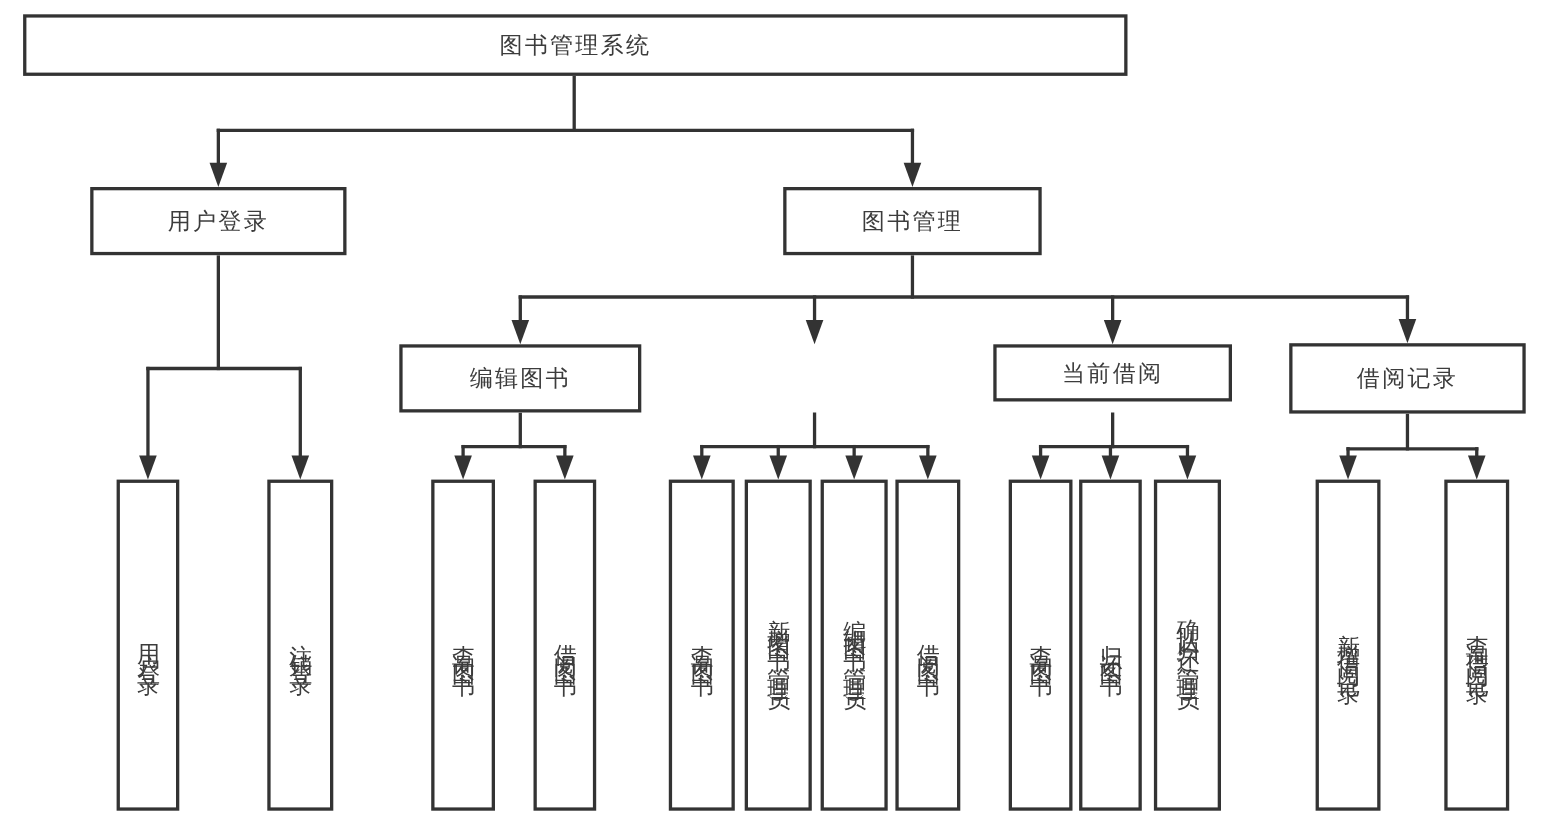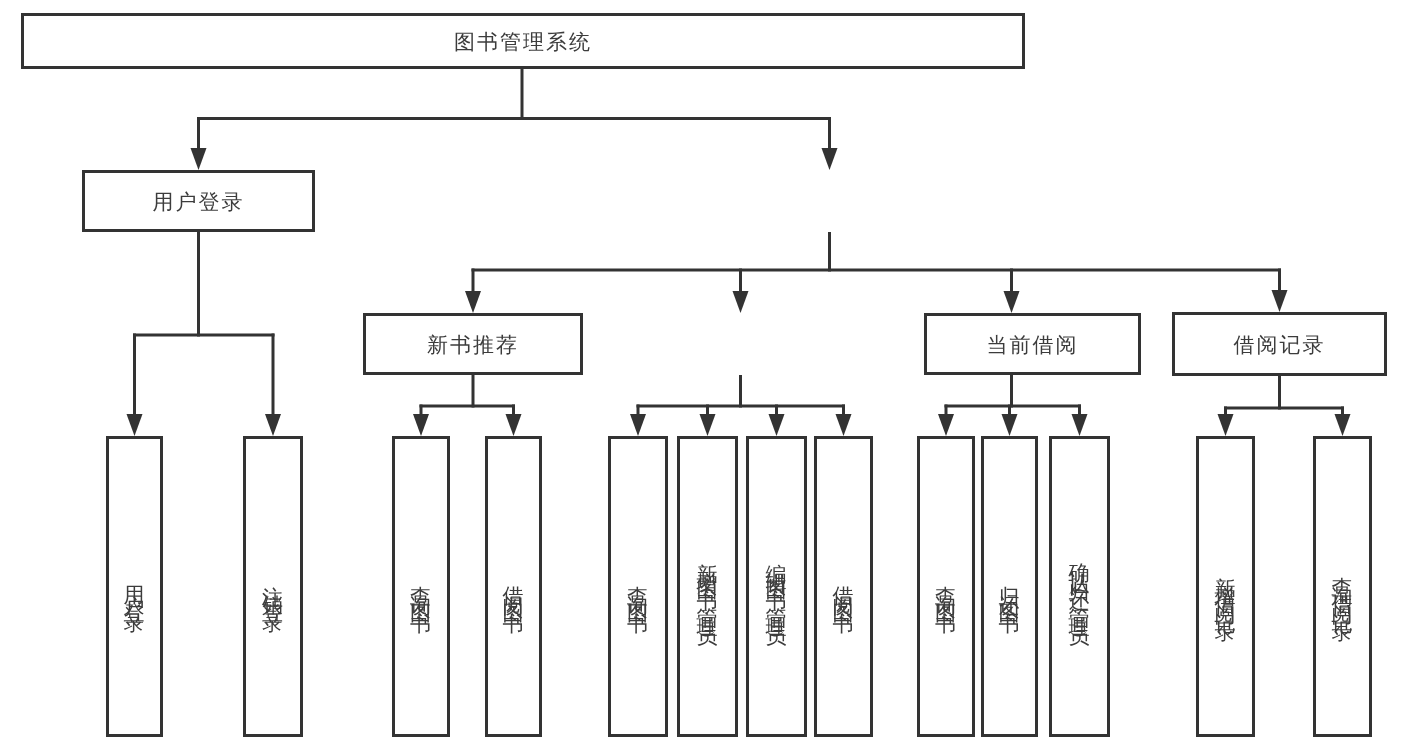--- a/index.html
+++ b/index.html
@@ -119,25 +119,28 @@
     </g>
   </svg>
 
   <div class="node" style="left:21px;top:13px;width:1004px;height:56px;">
     <span>图书管理系统</span>
   </div>
 
   <div class="node" style="left:82px;top:170px;width:233px;height:62px;">
     <span>用户登录</span>
   </div>
+  <div class="node" style="left:712px;top:170px;width:235px;height:62px;">
+    <span>图书管理</span>
+  </div>
 
   <div class="node" style="left:363px;top:313px;width:220px;height:62px;">
-    <span>新书推荐</span>
+    <span>编辑图书</span>
   </div>
-  <div class="node" style="left:924px;top:313px;width:217px;height:62px;">
+  <div class="node" style="left:903px;top:313px;width:217px;height:52px;">
     <span>当前借阅</span>
   </div>
   <div class="node" style="left:1172px;top:312px;width:215px;height:64px;">
     <span>借阅记录</span>
   </div>
 
   <div class="leaf" style="left:106px;width:57px;">
     <span class="vtext">用户登录</span>
   </div>
   <div class="leaf" style="left:243px;width:60px;">

